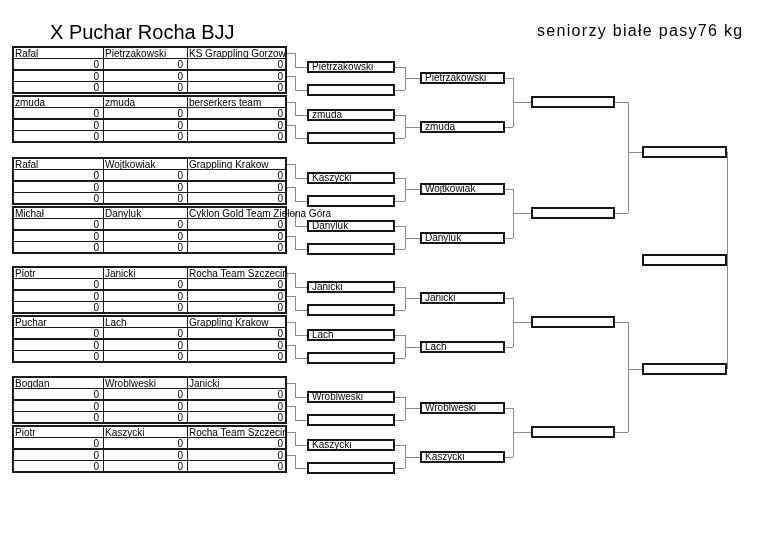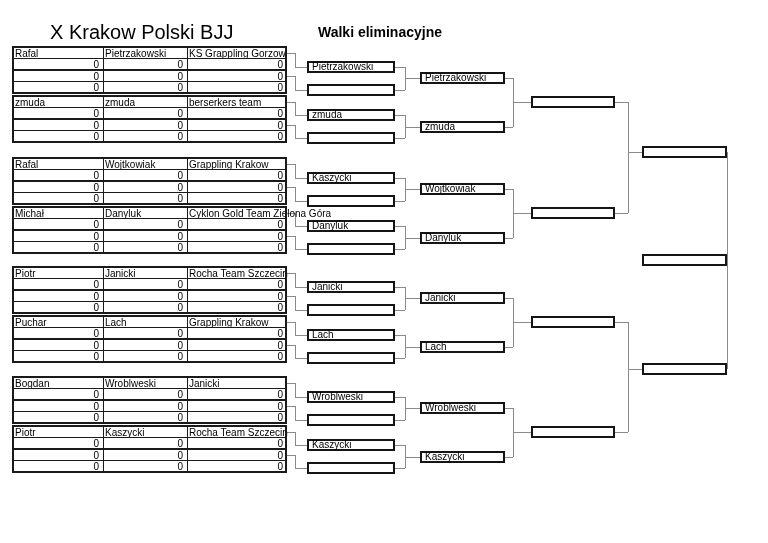--- a/index.html
+++ b/index.html
@@ -14,22 +14,22 @@
   .cell{position:absolute;font-size:10px;line-height:10px;white-space:nowrap;z-index:2;}
   .num{text-align:right;}
   .bl{position:absolute;background:#1a1a1a;z-index:4;}
   .slot{position:absolute;background:#ffffff;border:2px solid #151515;box-sizing:border-box;
         font-size:10px;line-height:8px;padding-left:3px;white-space:nowrap;z-index:3;}
 </style>
 </head>
 <body>
 
 <div class="canvas">
-  <div class="hdr title">X Krakow Polski BJJ</div>
-  <div class="hdr subtitle">Walki eliminacyjne</div>
+  <div class="hdr title">X Puchar Rocha BJJ</div>
+  <div class="hdr category">seniorzy białe pasy76 kg</div>
   <div id="bracket">
       <div class="tbl-bg" style="left: 13px; top: 47px; width: 274px; height: 47px;"></div>
       <div class="cell" style="left: 15px; top: 48.5px; width: 86px;">Rafal</div>
       <div class="cell" style="left: 105px; top: 48.5px; width: 80px;">Pietrzakowski</div>
       <div class="cell" style="left: 189px; top: 48.5px;">KS Grappling Gorzow</div>
       <div class="cell num" style="left: 15px; top: 60px; width: 84px;">0</div>
       <div class="cell num" style="left: 105px; top: 60px; width: 78px;">0</div>
       <div class="cell num" style="left: 189px; top: 60px; width: 94px;">0</div>
       <div class="cell num" style="left: 15px; top: 71.5px; width: 84px;">0</div>
       <div class="cell num" style="left: 105px; top: 71.5px; width: 78px;">0</div>

